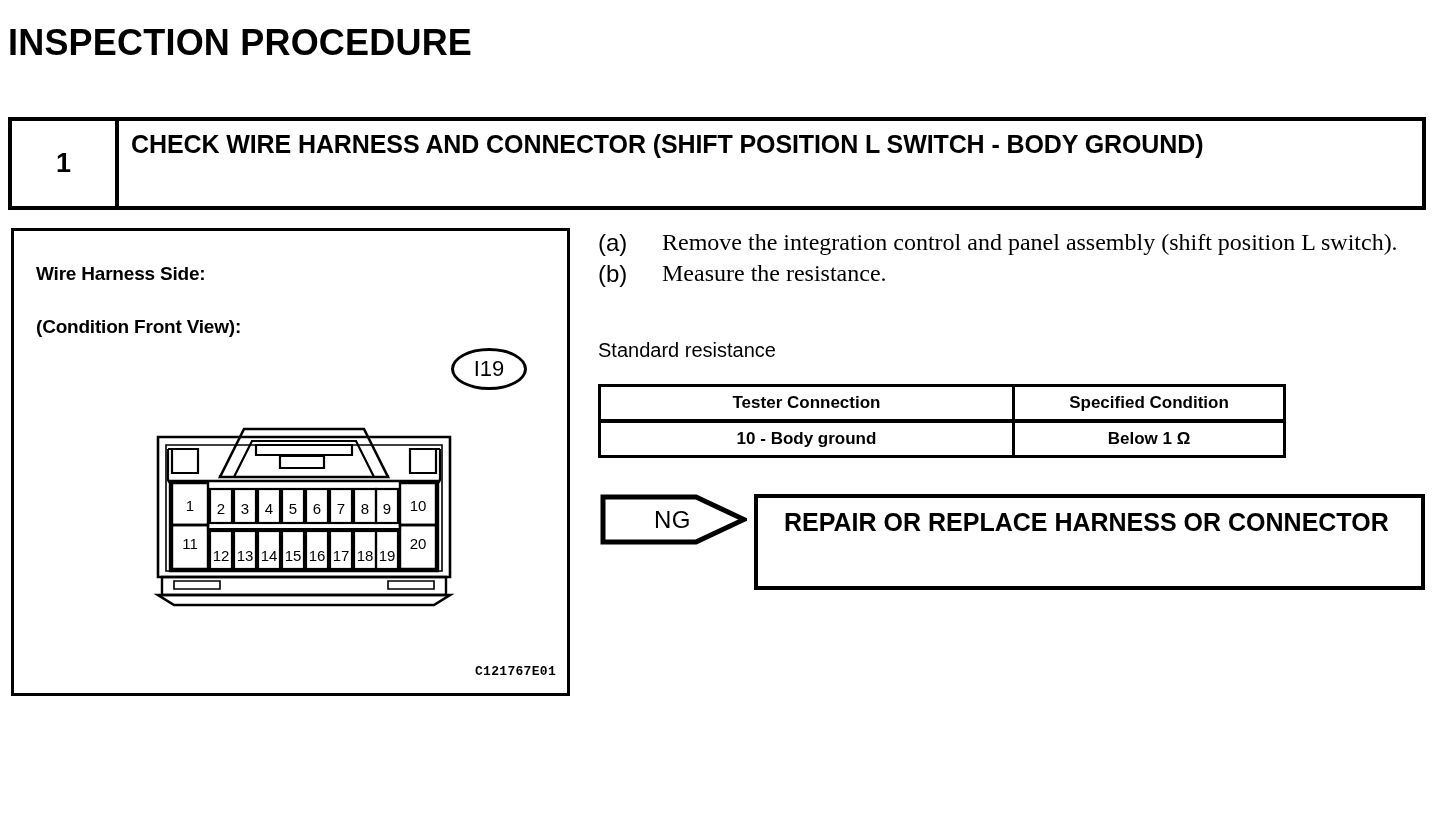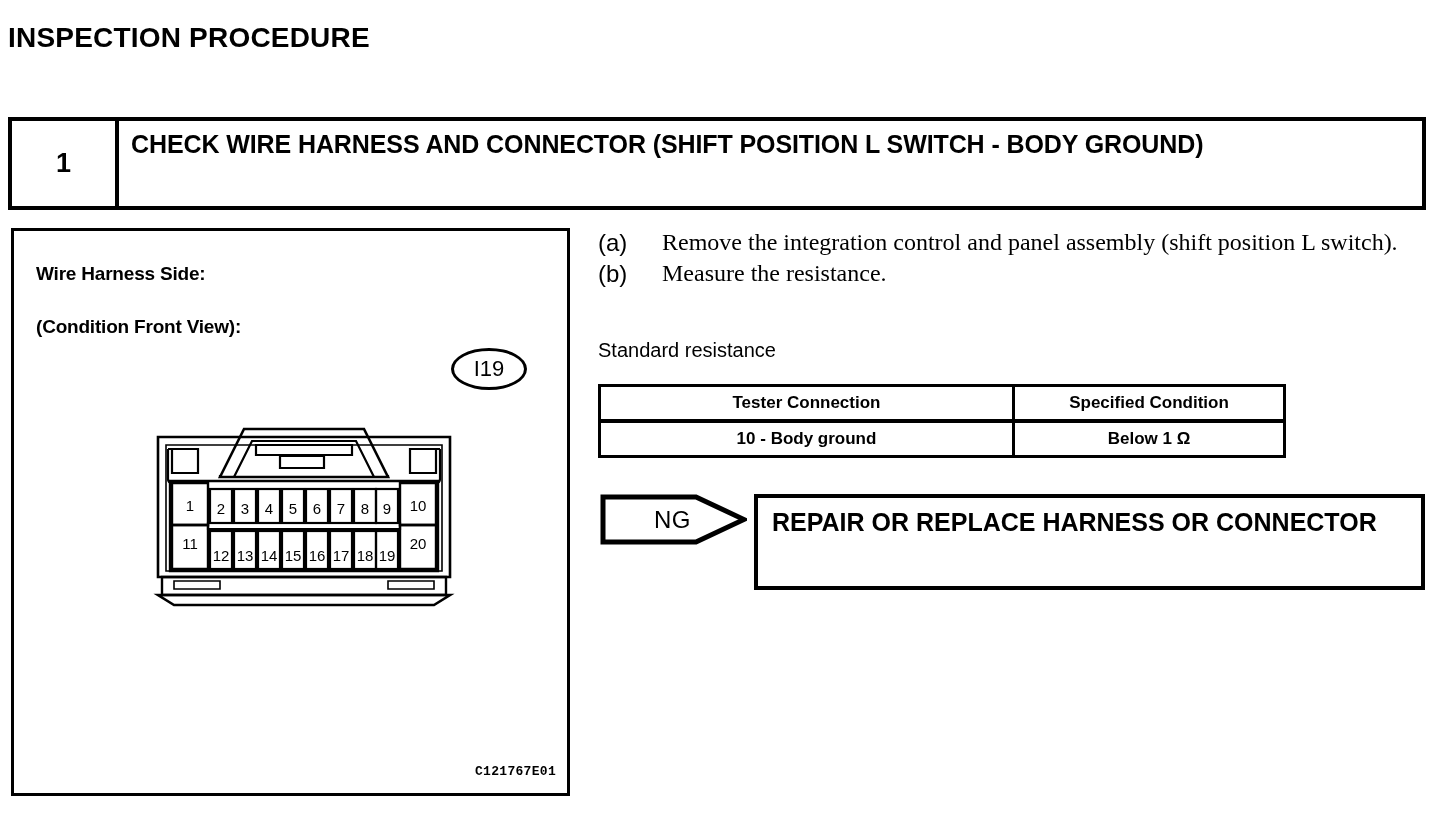--- a/index.html
+++ b/index.html
@@ -14,21 +14,21 @@
     font-family: "Liberation Sans", sans-serif;
     color: #000000;
     overflow: hidden;
   }
 
   
   #page-title {
     position: absolute;
     left: 8px;
     top: 22px;
-    font-size: 28px;
+    font-size: 36px;
     font-weight: bold;
     letter-spacing: 0.2px;
   }
 
   
   #step-box {
     position: absolute;
     left: 8px;
     top: 117px;
     width: 1418px;
@@ -56,21 +56,21 @@
     line-height: 1.34;
     letter-spacing: -0.1px;
   }
 
   
   #figure-panel {
     position: absolute;
     left: 11px;
     top: 228px;
     width: 559px;
-    height: 568px;
+    height: 468px;
     border: 3px solid #000;
     box-sizing: border-box;
   }
   .fig-caption {
     position: absolute;
     font-size: 19px;
     font-weight: bold;
     letter-spacing: -0.2px;
   }
   #fig-caption-1 { left: 22px; top: 32px; }
@@ -174,21 +174,21 @@
     letter-spacing: 0.5px;
   }
   #ng-result-box {
     position: absolute;
     left: 754px;
     top: 494px;
     width: 671px;
     height: 96px;
     border: 4px solid #000;
     box-sizing: border-box;
-    padding: 8px 0 0 14px;
+    padding: 8px 0 0 26px;
     font-size: 25px;
     font-weight: bold;
     line-height: 1.34;
   }
 </style>
 </head>
 <body>
 
 <div id="page-title">INSPECTION PROCEDURE</div>
 

